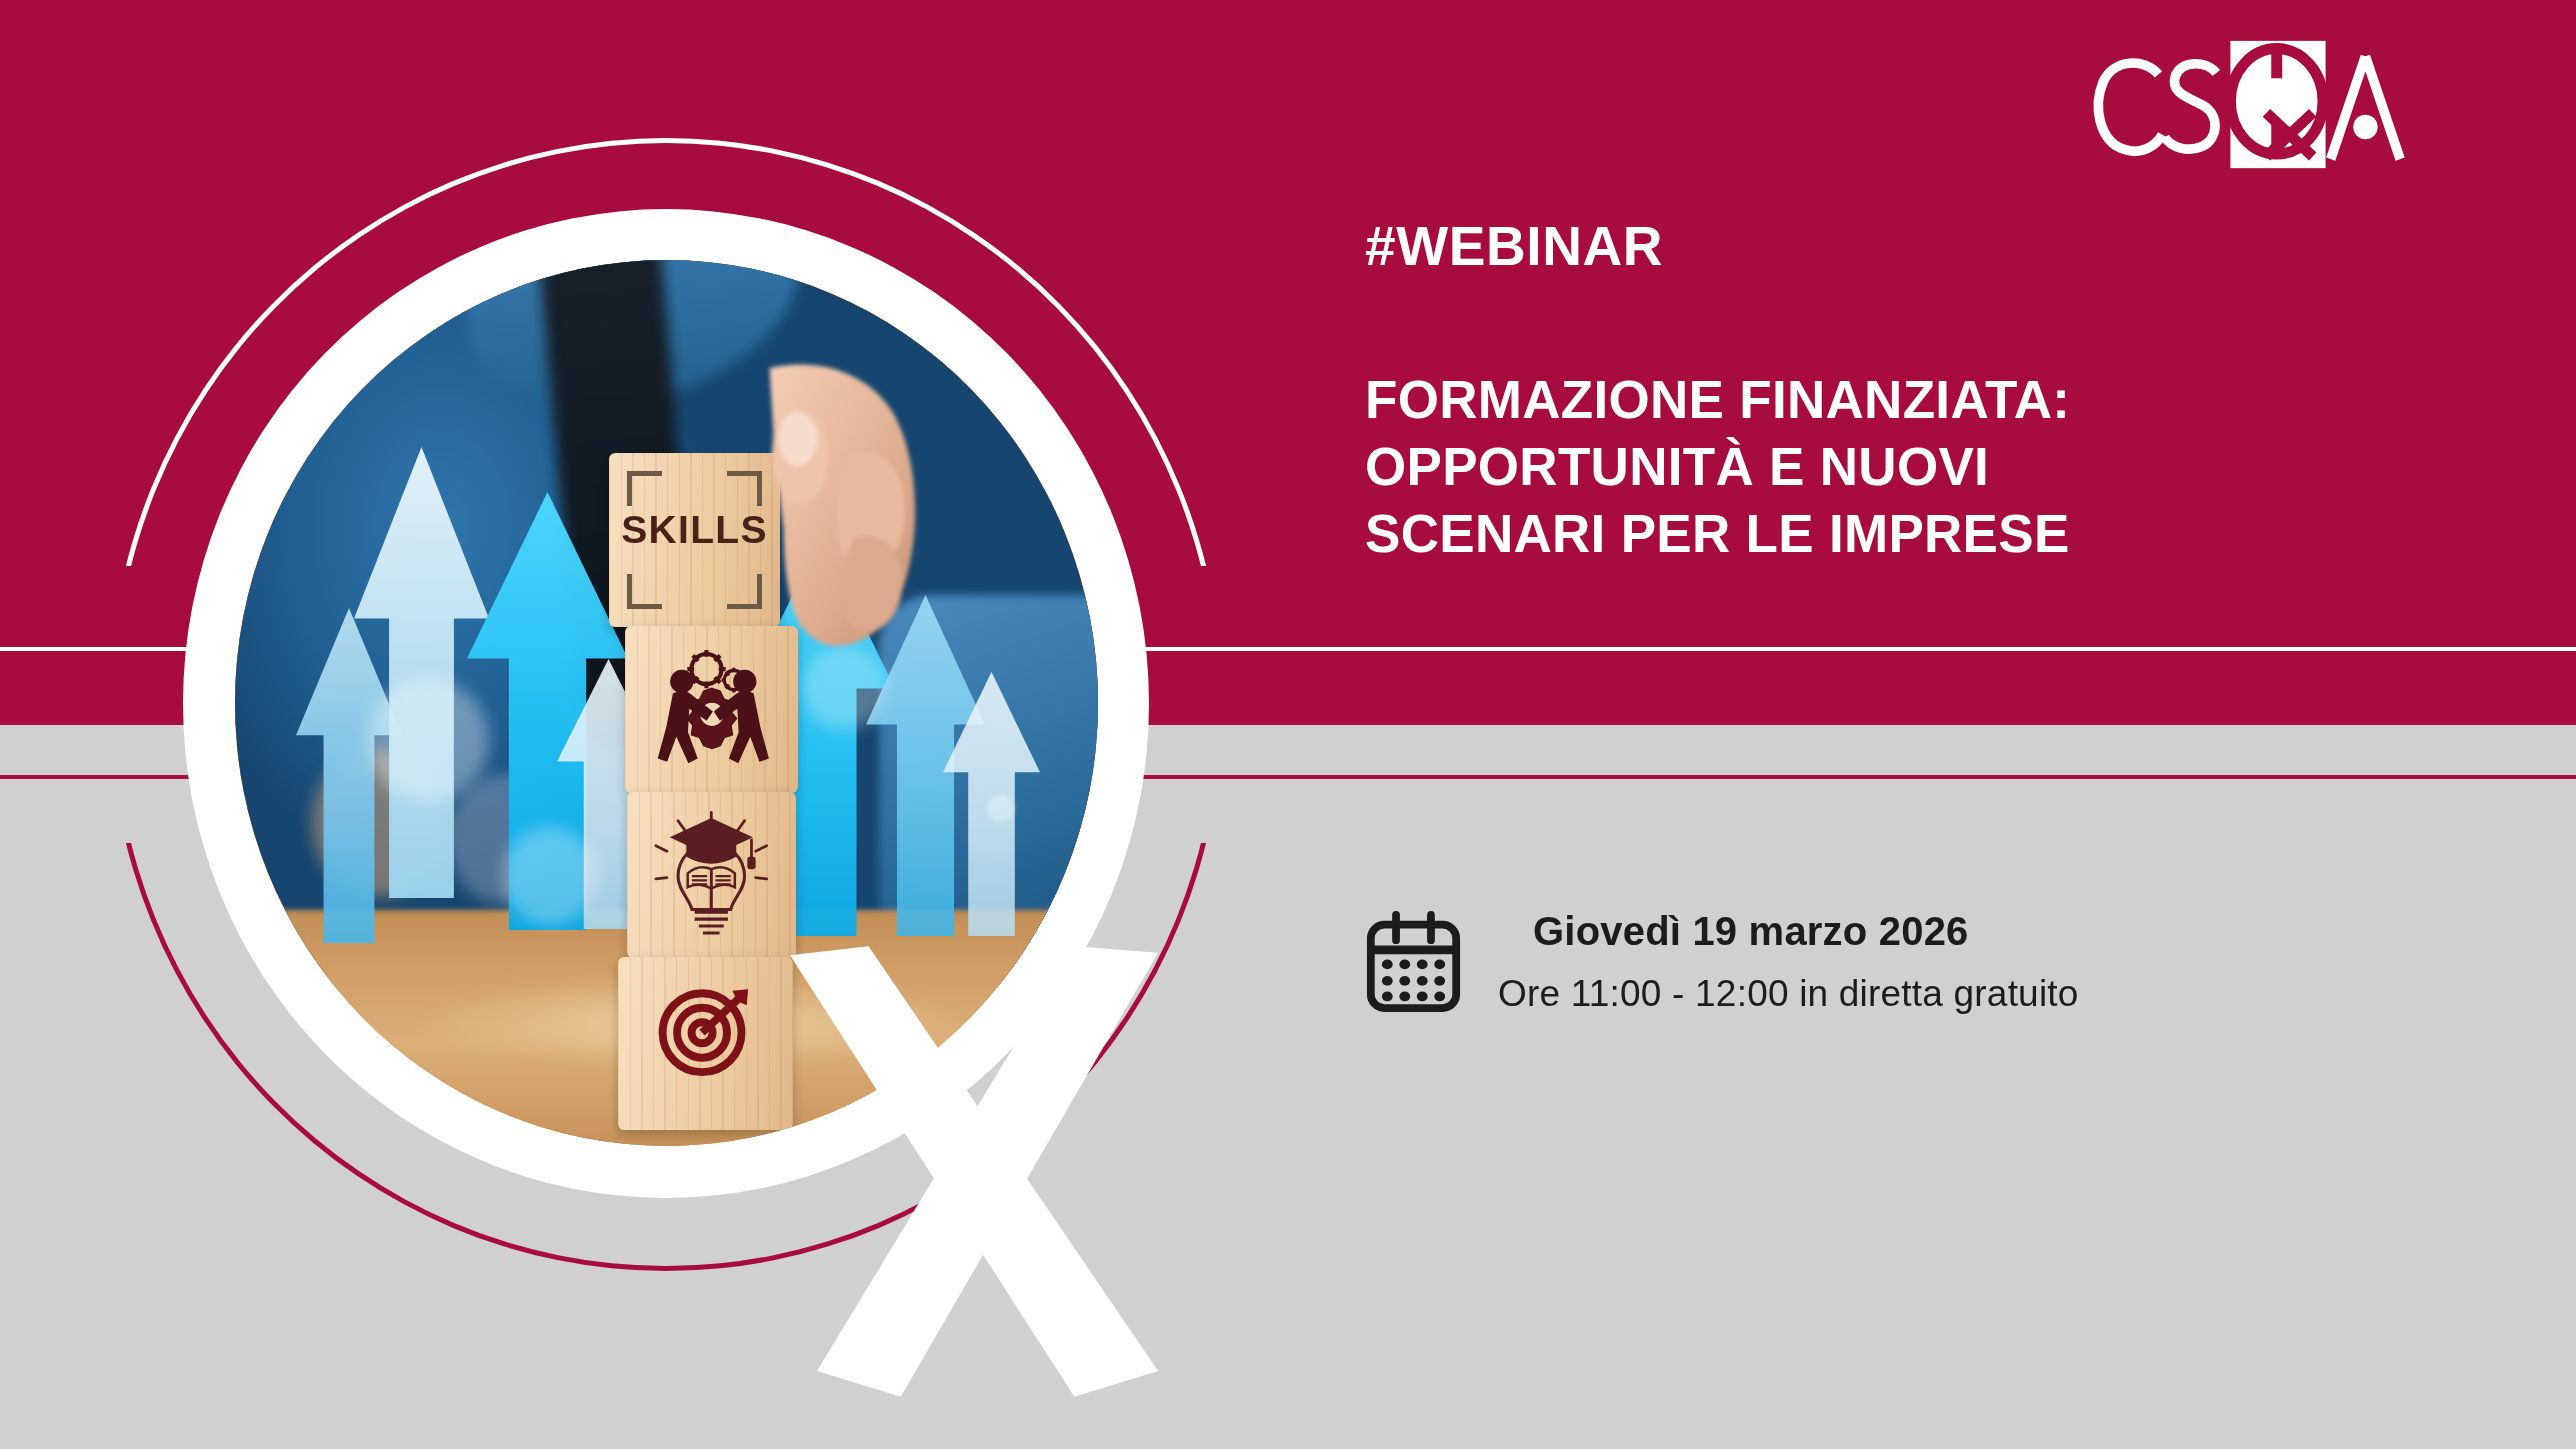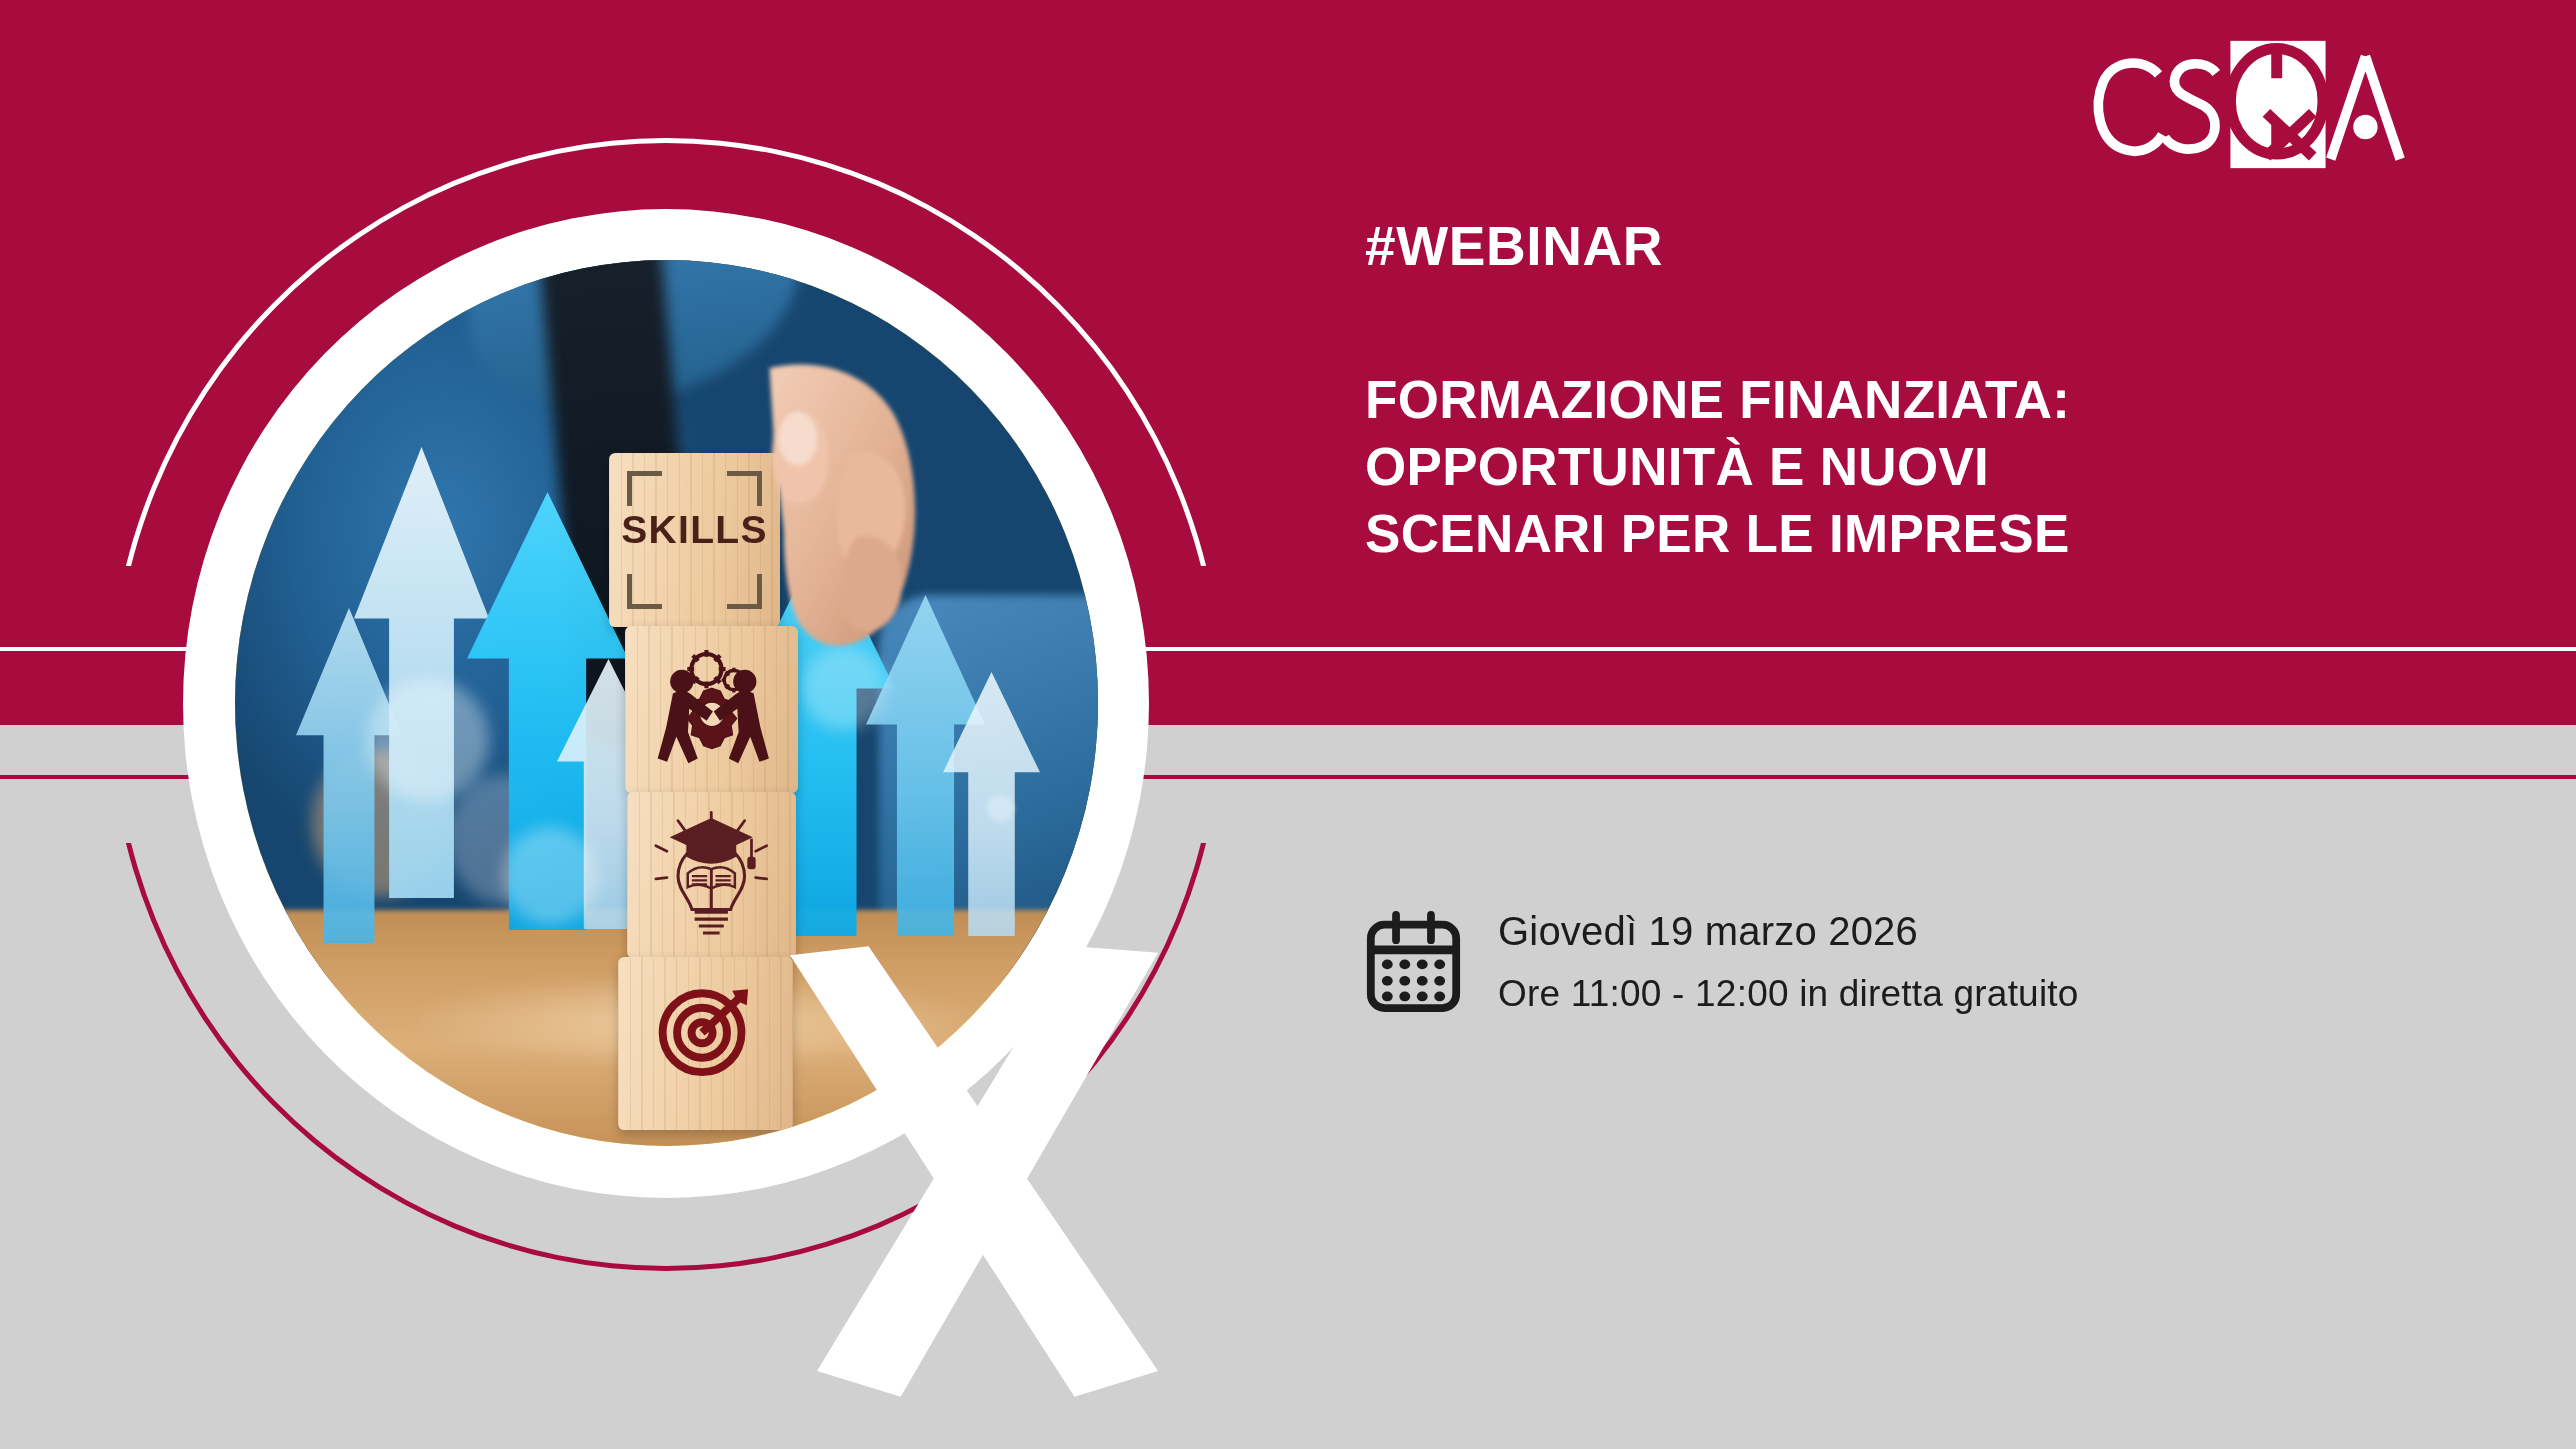--- a/index.html
+++ b/index.html
@@ -65,21 +65,21 @@
     border-radius:50%;
     border:52px solid #ffffff;
     box-sizing:border-box;
   }
   
   .q-photo{
     position:absolute;left:126px;top:122px;
     width:863px;height:886px;
     border-radius:50%;
     overflow:hidden;
-    background:#fde047;
+    background:#f97316;
   }
 
   
   .ph-shirt{
     position:absolute;left:-77px;top:-39px;width:1095px;height:760px;
     background:
       radial-gradient(ellipse 335px 451px at 26% 40%, #2f76ad 0%, #215f92 45%, #16466f 80%),
       linear-gradient(100deg,#0e3352 0%,#1d5e94 20%,#2b7cb6 42%,#1f5c8e 62%,#15446c 85%,#0d2c48 100%);
     filter:blur(5.8px);
   }
@@ -193,21 +193,21 @@
     line-height:1.26;
     letter-spacing:0.3px;
   }
 
   .datebox{
     position:absolute;left:0px;top:909px;width:1030px;
     display:flex;align-items:center;gap:36px;
   }
   .cal-icon{flex:0 0 auto;width:97px;height:103px;}
   .date-lines{color:#1c1c1c;}
-  .date-line1{font-size:40px;font-weight:normal;margin-bottom:19.3px;letter-spacing:0.2px;}
+  .date-line1{font-size:40px;font-weight:bold;margin-bottom:19.3px;letter-spacing:0.2px;margin-left:35px;}
   .date-line2{font-size:37px;font-weight:normal;letter-spacing:0.2px;}
   .date-line2 b{font-weight:normal;}
 
   .regline{
     position:absolute;left:0px;top:1206px;width:1095px;
     color:#1c1c1c;font-size:30px;letter-spacing:0.1px;
   }
   .regline .url{color:#4a62d8;}
 </style>
 </head>

